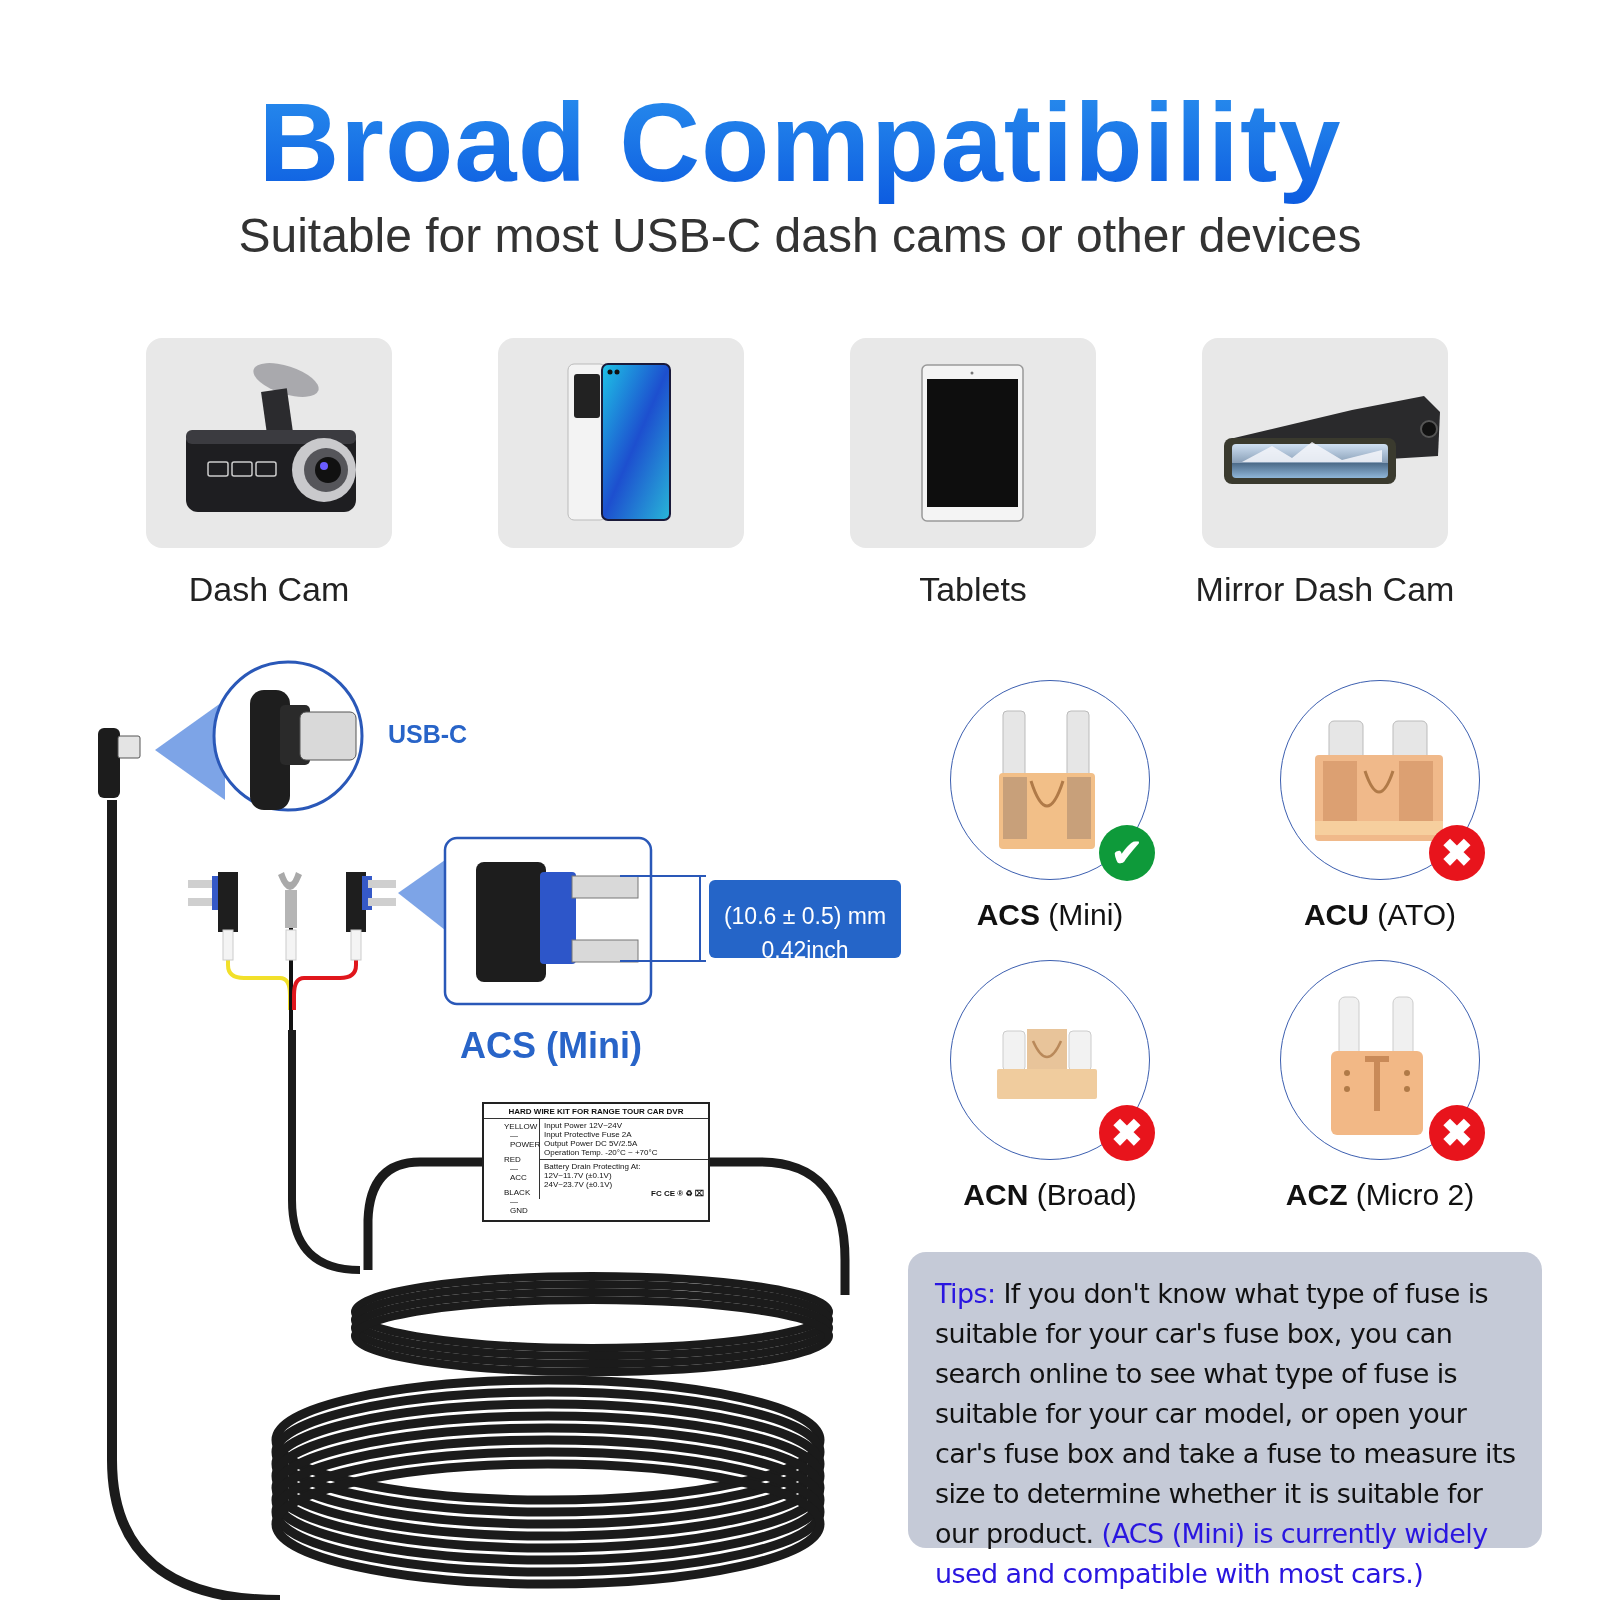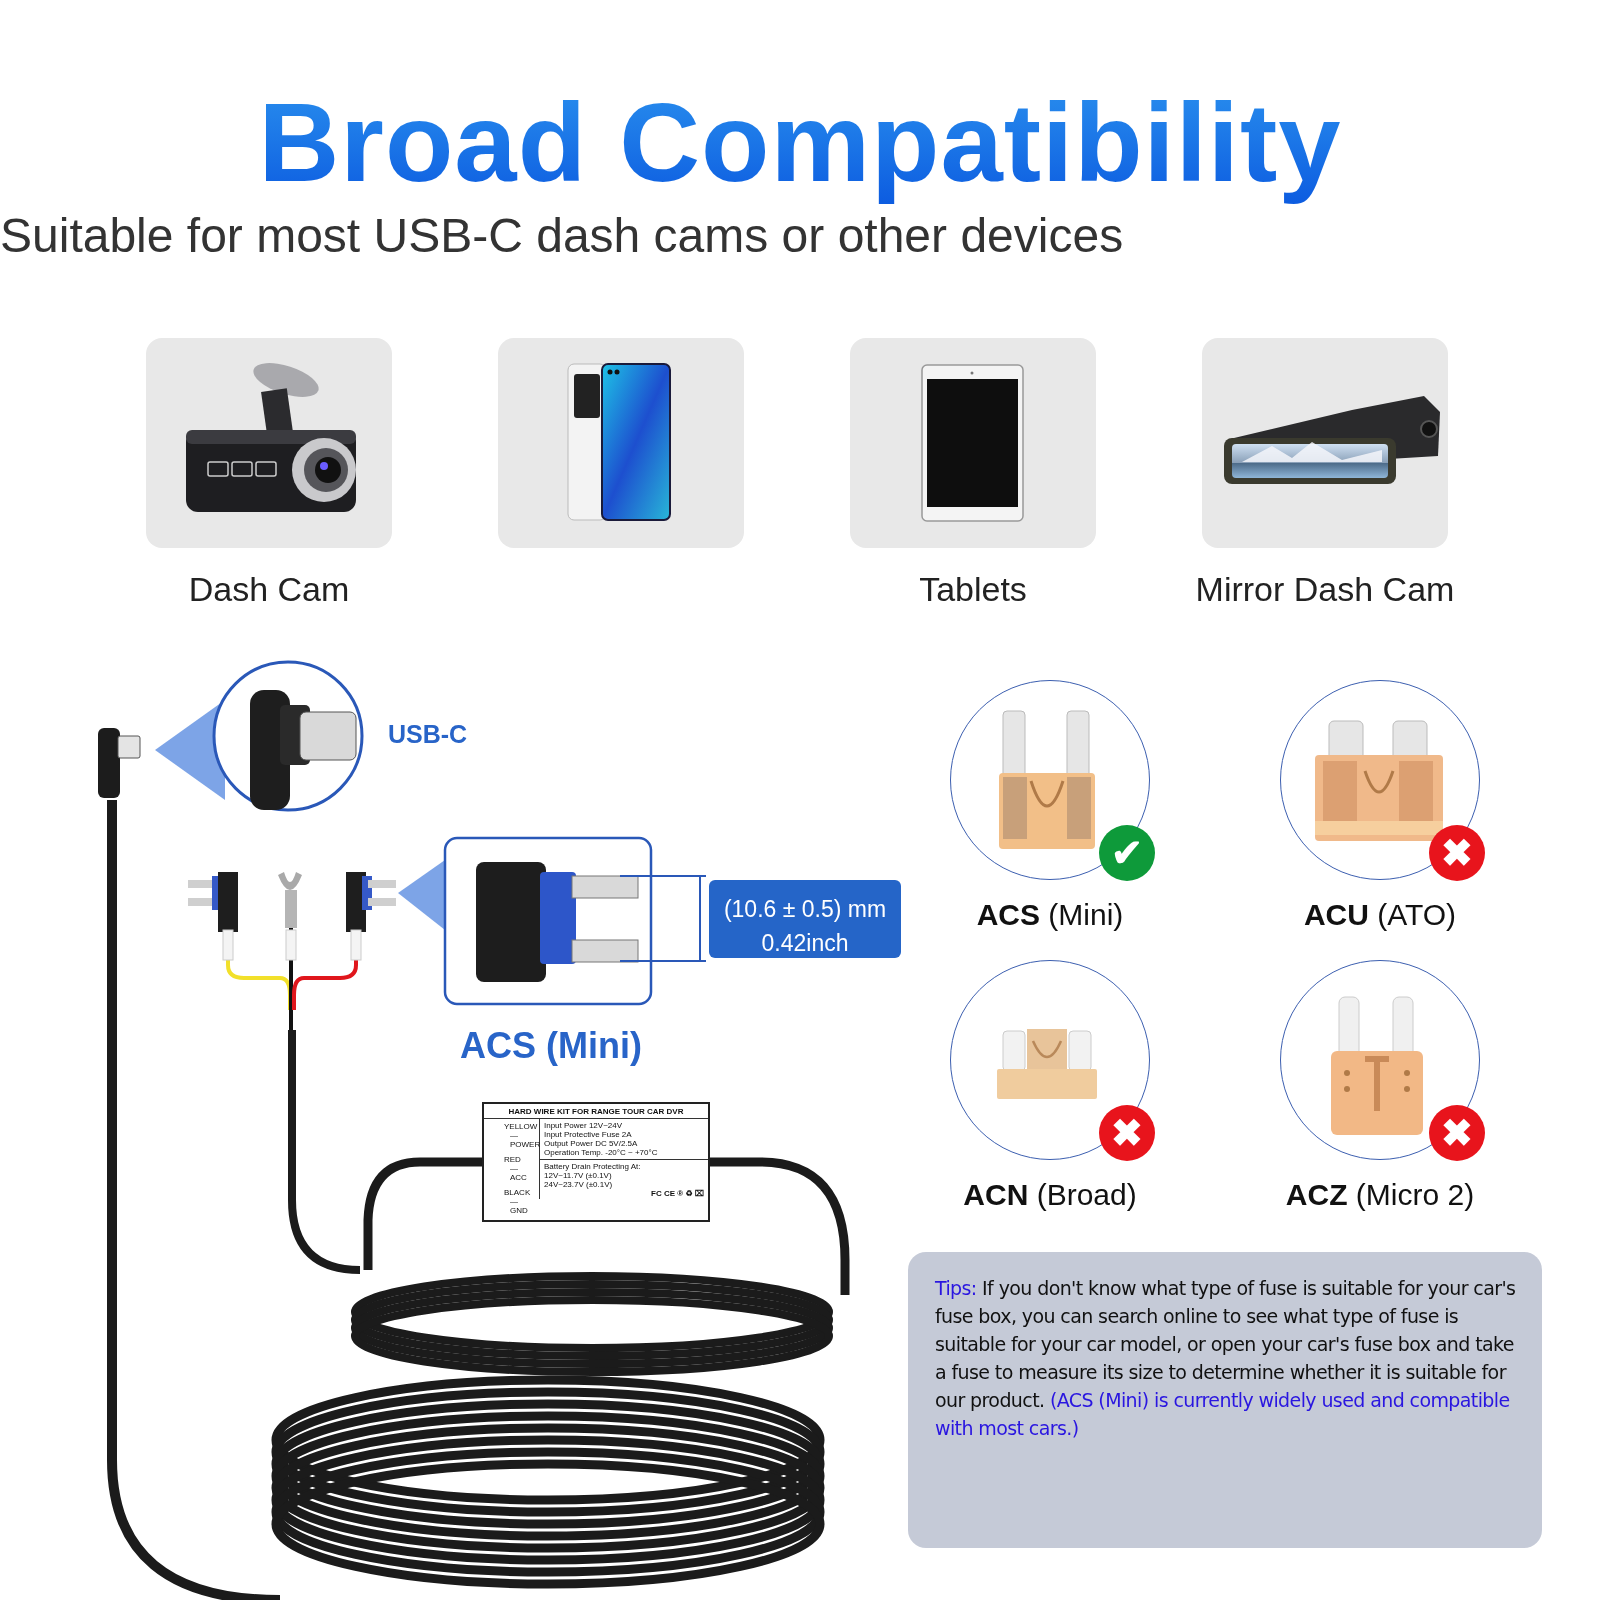--- a/index.html
+++ b/index.html
@@ -7,21 +7,21 @@
   body { position: relative; font-family: "Liberation Sans", sans-serif; color: #222; }
 
   .title {
     position: absolute; left: 0; top: 78px; width: 1600px; text-align: center;
     font-family: "Liberation Sans", sans-serif; font-weight: 700; font-size: 112px; letter-spacing: 1px;
     color: #1a6fe6;
     background: linear-gradient(180deg, #2a90ee 0%, #0c5be0 100%);
     -webkit-background-clip: text; background-clip: text; -webkit-text-fill-color: transparent;
   }
   .subtitle {
-    position: absolute; left: 0; top: 208px; width: 1600px; 
+    position: absolute; left: 0; top: 208px; width: 1600px; text-align: center;
     font-size: 48px; color: #333;
   }
 
   .device { position: absolute; top: 338px; width: 246px; text-decoration: underline; }
   .device .tile {
     width: 246px; height: 210px; background: #e8e8e8; border-radius: 16px;
     position: relative; overflow: hidden;
   }
   .device .label {
     position: absolute; top: 232px; left: -40px; width: 326px; text-align: center;
@@ -33,21 +33,21 @@
 
   .usbc-label {
     position: absolute; left: 388px; top: 720px; font-weight: 700; font-size: 25px; color: #2864c8;
   }
   .acs-mini-label {
     position: absolute; left: 460px; top: 1025px; font-weight: 700; font-size: 36px; color: #2864c8;
   }
   .dim-box {
     position: absolute; left: 709px; top: 880px; width: 192px; height: 78px;
     background: #2565c8; border-radius: 6px; color: #fff; text-align: center;
-    font-size: 23px; line-height: 34px; padding-top: 12px;
+    font-size: 23px; line-height: 34px; padding-top: 19px;
   }
 
   .fuse { position: absolute; width: 210px; }
   .fuse .circle {
     width: 200px; height: 200px; border: 1.5px solid #3c5fb0; border-radius: 50%;
     position: relative; background: #fff;
   }
   .fuse .badge {
     position: absolute; width: 56px; height: 56px; border-radius: 50%;
     right: -6px; bottom: -2px; display: flex; align-items: center; justify-content: center;
@@ -57,21 +57,21 @@
   .fuse .badge.no { background: #e8141c; }
   .fuse .flabel {
     position: absolute; top: 218px; left: -50px; width: 300px; text-align: center;
     font-size: 30px; color: #111;
   }
   .fuse .flabel b { font-weight: 700; }
 
   .tips {
     position: absolute; left: 908px; top: 1252px; width: 634px; height: 296px;
     background: #c5cad7; border-radius: 18px; padding: 22px 20px 0 27px;
-    font-family: "DejaVu Sans", sans-serif; font-size: 19px; line-height: 28px; color: #111;
+    font-family: "DejaVu Sans", sans-serif; font-size: 27px; line-height: 40px; color: #111;
     letter-spacing: -0.6px;
   }
   .tips .blue { color: #2a16e0; }
 
   .kit-label {
     position: absolute; left: 482px; top: 1102px; width: 228px; height: 120px;
     background: #fff; border: 2px solid #222; font-size: 8px; color: #111; line-height: 9px;
   }
   .kit-label .head { font-weight: 700; text-align: center; border-bottom: 1px solid #333; padding: 3px 0 2px; font-size: 8px; }
   .kit-label .cols { display: flex; }

